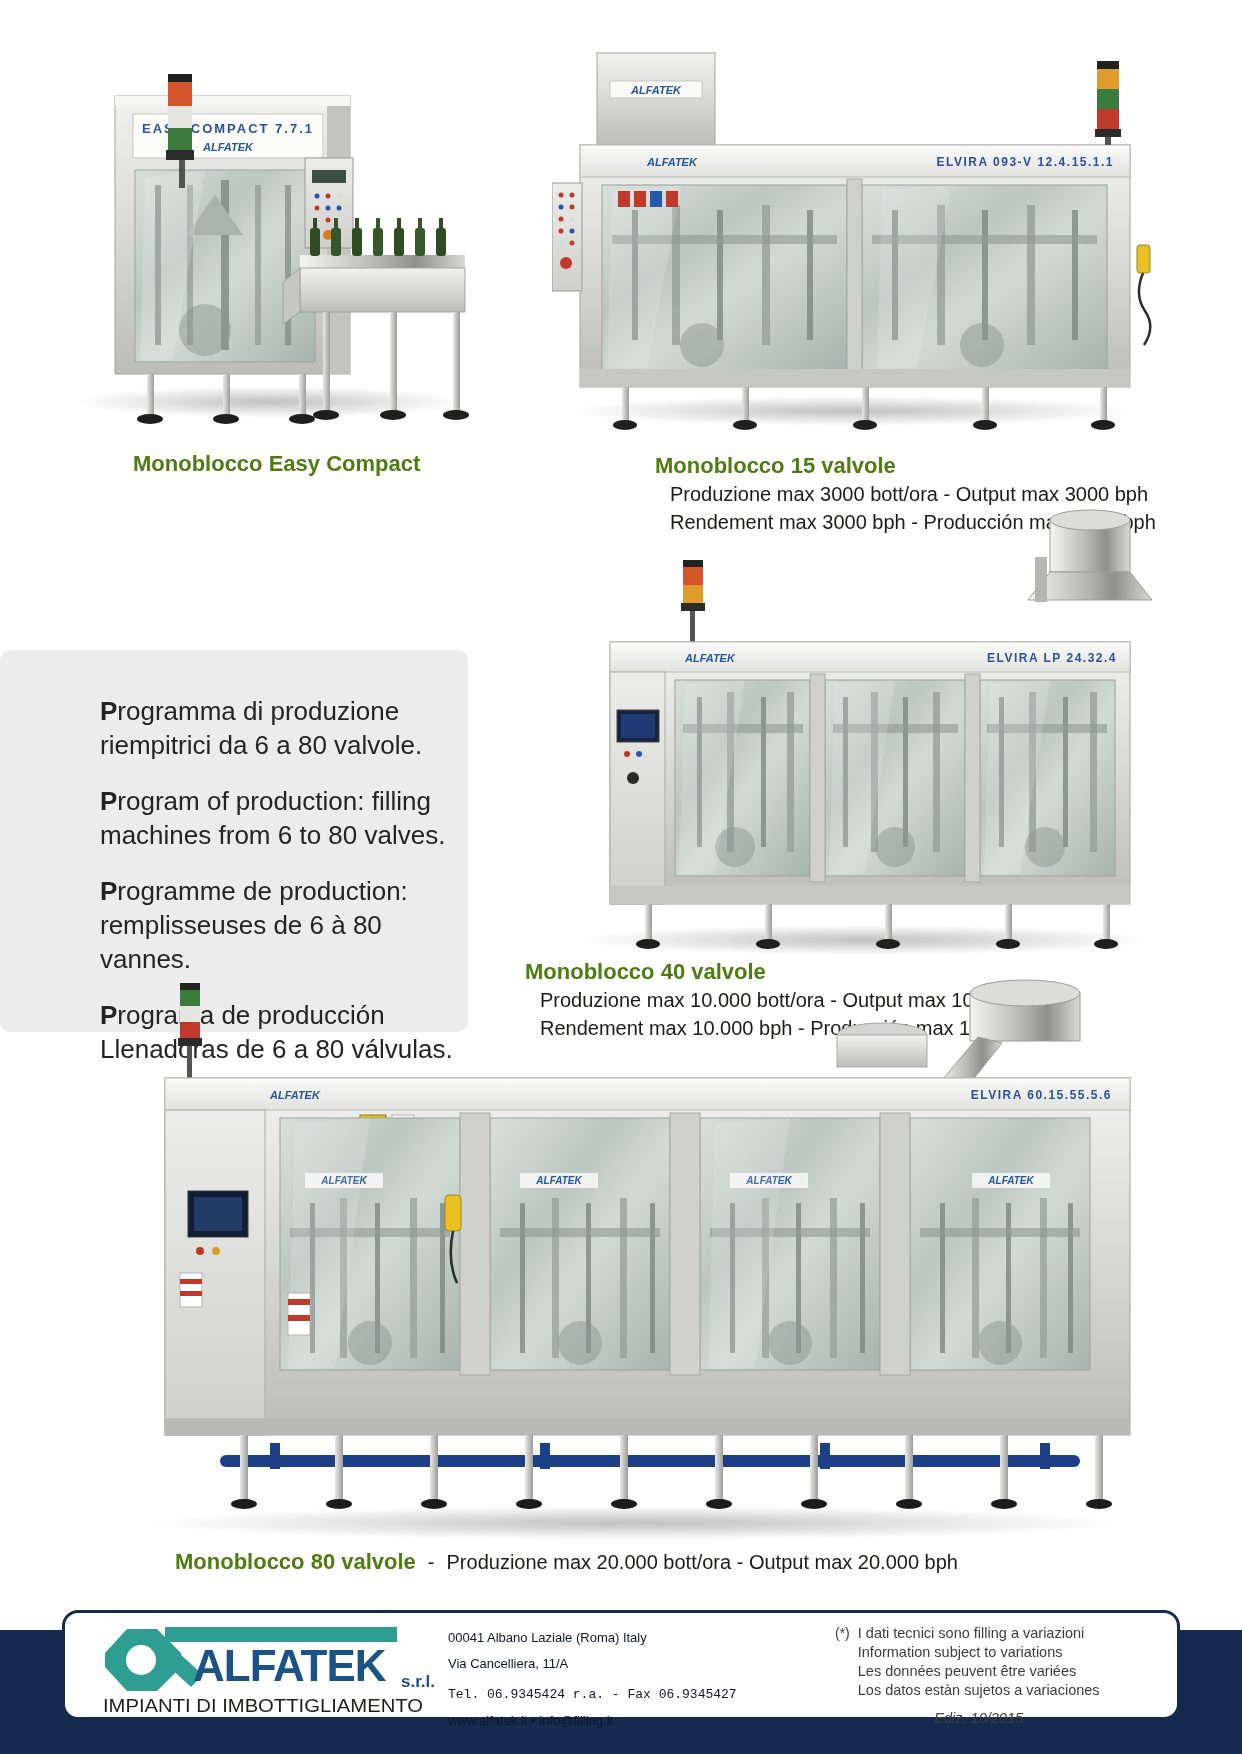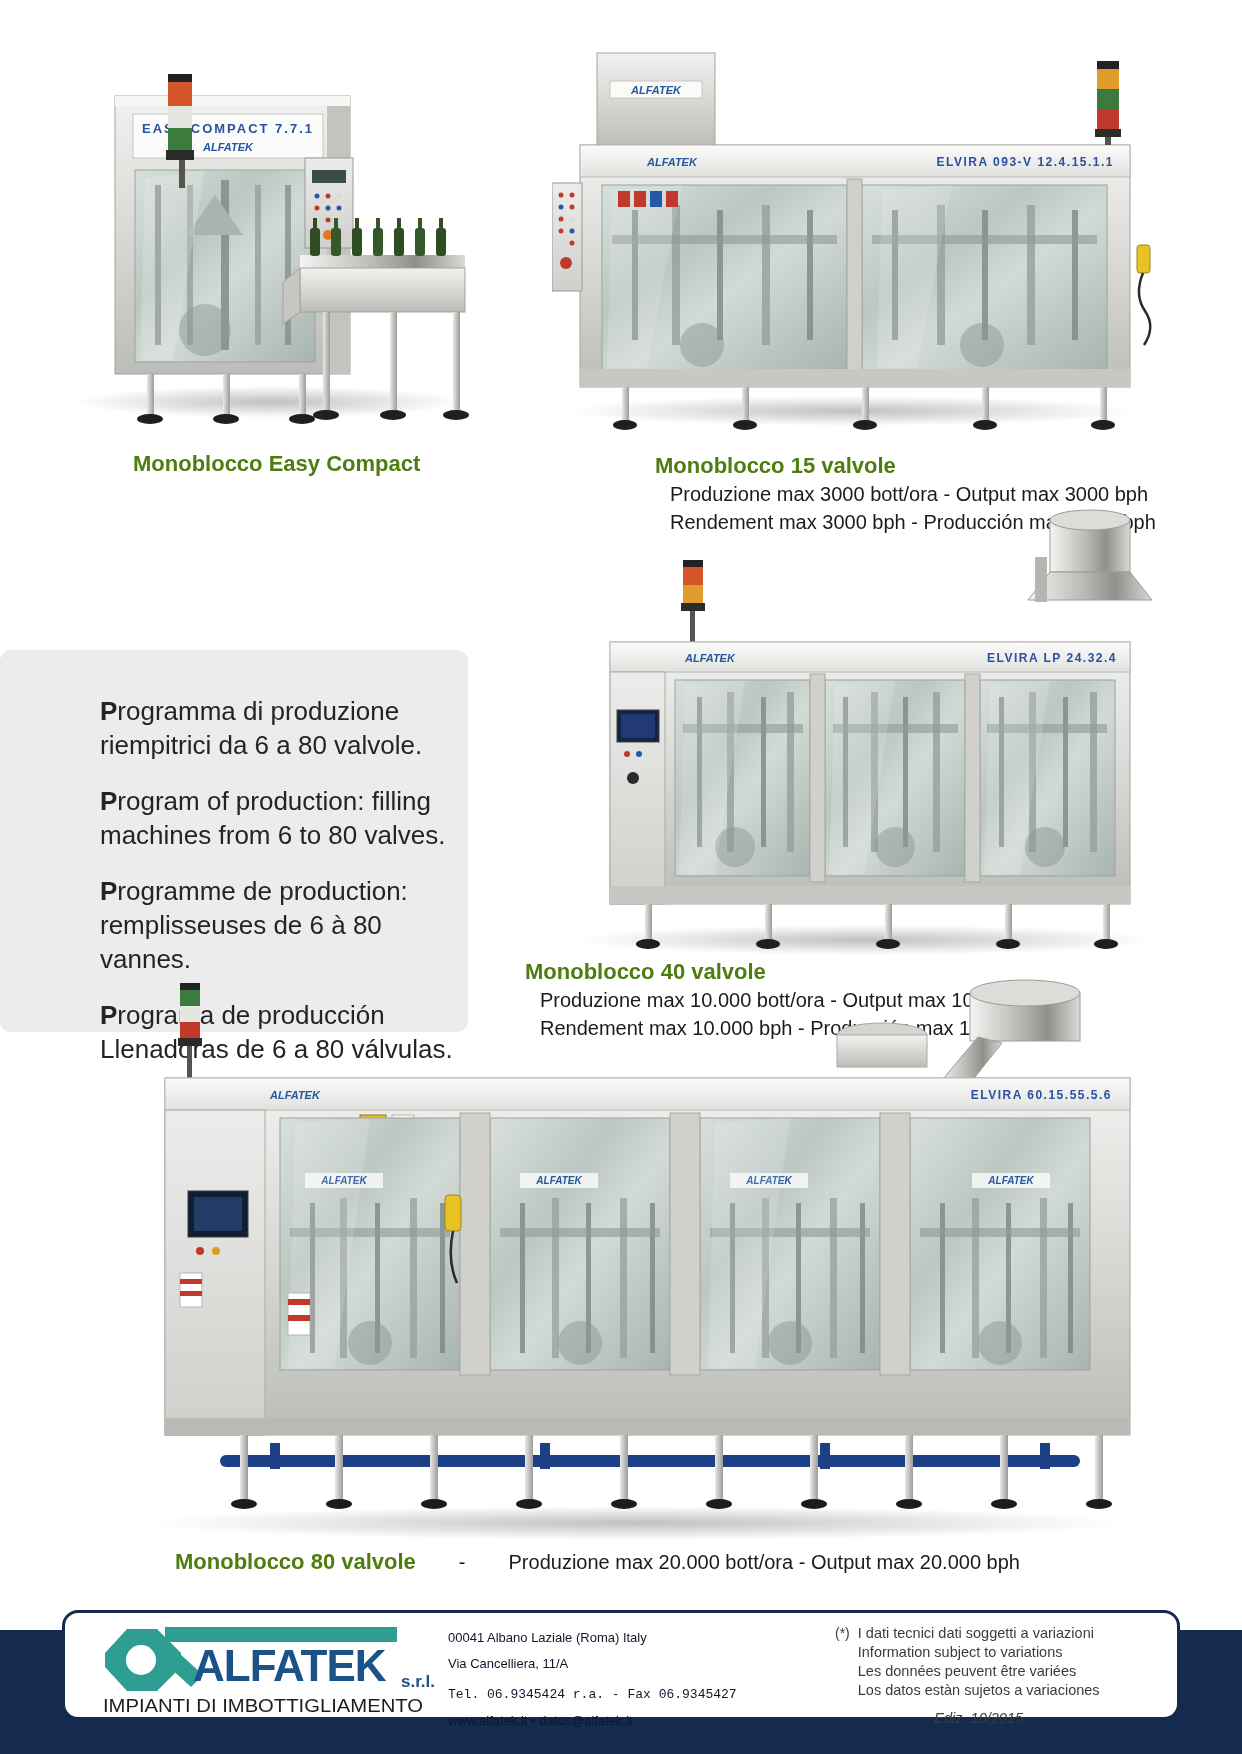--- a/index.html
+++ b/index.html
@@ -12,21 +12,21 @@
   .cap-lines{margin-left:15px;}
   .cap-line{font-size:20px;color:#1b1b19;line-height:28px;}
 
   
   .intro-box{left:0;top:650px;width:468px;height:382px;background:#ececec;box-sizing:border-box;
              padding:44px 0 0 100px;border-radius:11px;}
   .intro-box p{margin:0 0 22px 0;font-size:26px;line-height:34px;color:#242424;}
   .intro-box .lead{font-weight:bold;}
 
   
-  .c4{display:flex;align-items:flex-start;gap:31px;}
+  .c4{display:flex;align-items:flex-start;}
   .c4 .cap-title{margin-right:12px;}
   .c4 .dash{font-size:20px;color:#1b1b19;line-height:28px;margin-right:12px;}
 
   
   .navy-band{left:0;top:1630px;width:1242px;height:124px;background:#142a4f;}
   .footer-card{left:62px;top:1610px;width:1118px;height:110px;background:#ffffff;
                border:3px solid #142a4f;border-radius:16px;box-sizing:border-box;}
   .addr-line{font-size:13px;line-height:26px;color:#0f172a;margin-left:18px;}
   .addr-gap{margin-top:5px;font-family:Liberation Mono, monospace;}
   .notes{display:flex;}
@@ -538,27 +538,27 @@
       </g>
       <text x="98" y="64" font-family="Liberation Sans, sans-serif" font-weight="bold" font-size="44" fill="#1b5288" letter-spacing="-1">ALFATEK</text>
       <text x="306" y="70" font-family="Liberation Sans, sans-serif" font-weight="bold" font-size="17" fill="#1b5288">s.r.l.</text>
       <text x="8" y="95" font-family="Liberation Sans, sans-serif" font-size="18" fill="#1d1d1b" textLength="320" lengthAdjust="spacingAndGlyphs">IMPIANTI DI IMBOTTIGLIAMENTO</text>
     </svg>
 
     <div class="abs" style="left:365px;top:12px">
       <div class="addr-line">00041 Albano Laziale (Roma) Italy</div>
       <div class="addr-line">Via Cancelliera, 11/A</div>
       <div class="addr-line addr-gap">Tel. 06.9345424 r.a. - Fax 06.9345427</div>
-      <div class="addr-line">www.alfatek.it • datos@alfatek.it</div>
+      <div class="addr-line">www.alfatek.it • info@filling.it</div>
     </div>
 
     <div class="abs notes" style="left:770px;top:11px">
       <div class="note-marker">(*)</div>
       <div>
-        <div class="note-line">I dati tecnici dati soggetti a variazioni</div>
+        <div class="note-line">I dati tecnici sono filling a variazioni</div>
         <div class="note-line">Information subject to variations</div>
         <div class="note-line">Les données peuvent être variées</div>
         <div class="note-line">Los datos estàn sujetos a variaciones</div>
         <div class="edition">Ediz. 10/2015</div>
       </div>
     </div>
   </div>
 
 </div>
 

